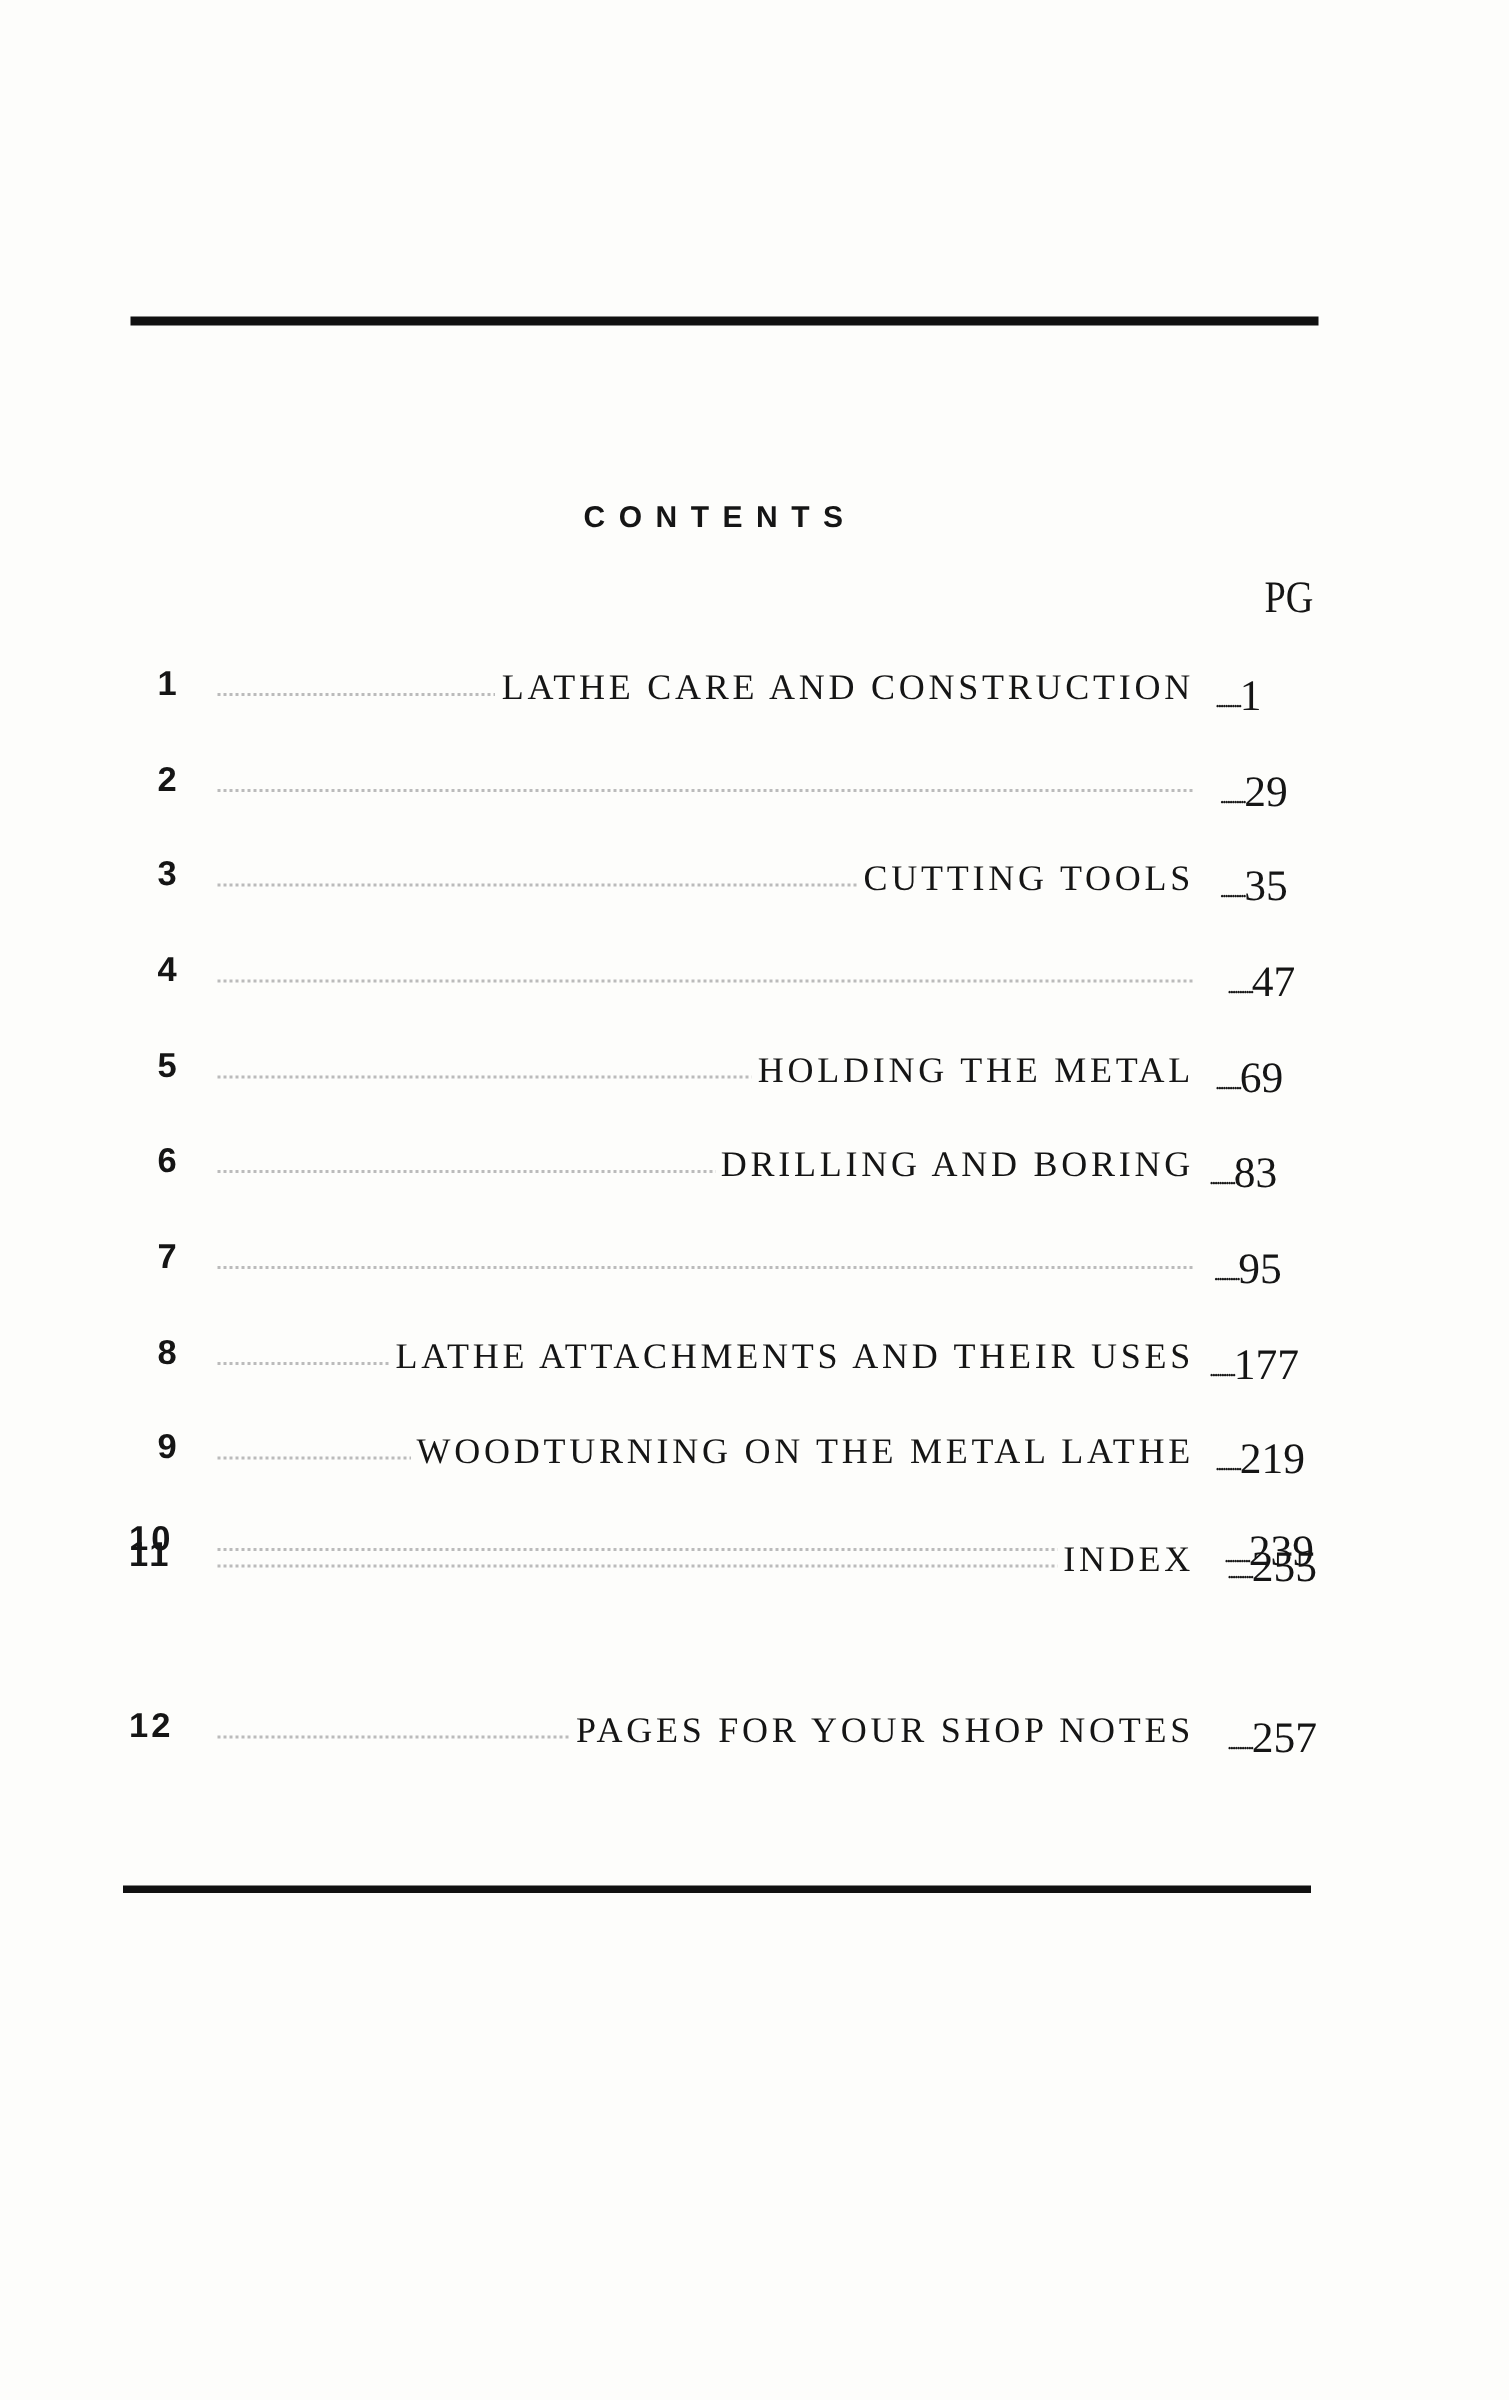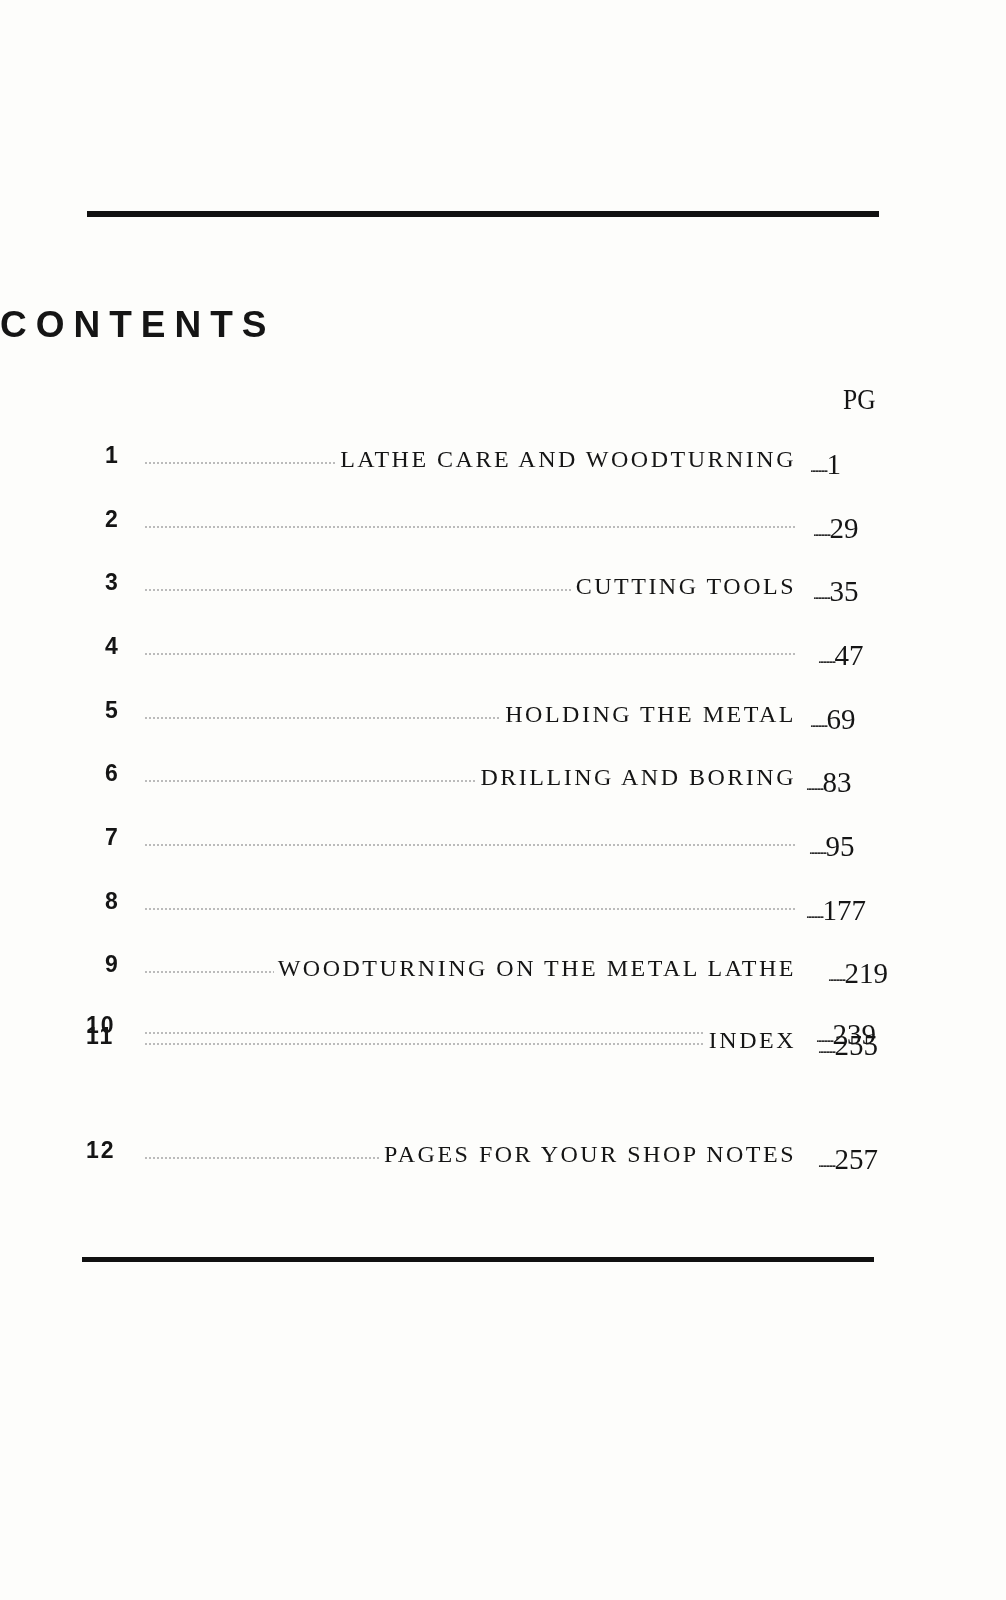--- a/index.html
+++ b/index.html
@@ -1,40 +1,40 @@
 <!DOCTYPE html>
 <html><head>
 <meta charset="utf-8">
 <style>
 html,body{margin:0;padding:0;}
 body{width:1006px;height:1600px;background:#fdfdfb;position:relative;overflow:hidden;font-family:"DejaVu Serif",serif;color:#151515;}
 .rule{position:absolute;height:6px;background:#111;}
 .rule.top{left:87px;top:211px;width:792px;}
 .rule.bottom{left:82px;top:1257px;width:792px;height:5px;}
-.title{position:absolute;top:304px;left:0;width:960px;text-align:left;font-family:"Liberation Sans",sans-serif;font-weight:bold;font-size:37px;letter-spacing:9px;}
+.title{position:absolute;top:334px;left:0;width:960px;text-align:center;font-family:"Liberation Sans",sans-serif;font-weight:bold;font-size:20px;letter-spacing:9px;}
 .pg-head{position:absolute;left:843px;top:382px;font-family:"Liberation Serif",serif;font-size:30px;transform:scaleX(0.85);transform-origin:left;}
 .row{position:absolute;left:0;width:1006px;height:40px;}
 .num{position:absolute;font-family:"Liberation Sans",sans-serif;font-weight:bold;font-size:23px;letter-spacing:2px;}
 .lead{position:absolute;left:145px;top:20px;border-bottom:2px dotted #bbb;height:0;}
 .chap{position:absolute;right:210px;top:4px;font-family:"Liberation Serif",serif;font-size:24px;letter-spacing:2.5px;background:#fdfdfb;padding-left:4px;white-space:nowrap;}
 .pdots{position:absolute;top:6px;font-family:"Liberation Serif",serif;font-size:29px;white-space:nowrap;}
 .pdots .d{letter-spacing:-2px;font-size:14px;vertical-align:2px;}
 </style>
 </head>
 <body>
 
 <div class="rule top"></div>
 <div class="title">CONTENTS</div>
 <div class="pg-head">PG</div>
 
 <div id="toc">
     <div class="row" style="top: 442px;">
       <span class="num" style="left:105px">1</span>
       <span class="lead" style="width:650px"></span>
-      <span class="chap">LATHE CARE AND WOODTURNING</span>
+      <span class="chap">LATHE CARE AND CONSTRUCTION</span>
       <span class="pdots" style="left:810px"><span class="d">...........</span><span>1</span></span>
     </div>
     <div class="row" style="top: 506px;">
       <span class="num" style="left:105px">2</span>
       <span class="lead" style="width:650px"></span>
       <span class="pdots" style="left:813px"><span class="d">...........</span><span>29</span></span>
     </div>
     <div class="row" style="top: 569px;">
       <span class="num" style="left:105px">3</span>
       <span class="lead" style="width:650px"></span>
@@ -59,27 +59,28 @@
       <span class="pdots" style="left:806px"><span class="d">...........</span><span>83</span></span>
     </div>
     <div class="row" style="top: 824px;">
       <span class="num" style="left:105px">7</span>
       <span class="lead" style="width:650px"></span>
       <span class="pdots" style="left:809px"><span class="d">...........</span><span>95</span></span>
     </div>
     <div class="row" style="top: 888px;">
       <span class="num" style="left:105px">8</span>
       <span class="lead" style="width:650px"></span>
+      <span class="chap">LATHE ATTACHMENTS AND THEIR USES</span>
       <span class="pdots" style="left:806px"><span class="d">...........</span><span>177</span></span>
     </div>
     <div class="row" style="top: 951px;">
       <span class="num" style="left:105px">9</span>
       <span class="lead" style="width:650px"></span>
       <span class="chap">WOODTURNING ON THE METAL LATHE</span>
-      <span class="pdots" style="left:828px"><span class="d">...........</span><span>219</span></span>
+      <span class="pdots" style="left:810px"><span class="d">...........</span><span>219</span></span>
     </div>
     <div class="row" style="top: 1012px;">
       <span class="num" style="left:86px">10</span>
       <span class="lead" style="width:650px"></span>
       <span class="pdots" style="left:816px"><span class="d">...........</span><span>239</span></span>
     </div>
     <div class="row" style="top: 1023px;">
       <span class="num" style="left:86px">11</span>
       <span class="lead" style="width:650px"></span>
       <span class="chap">INDEX</span>

